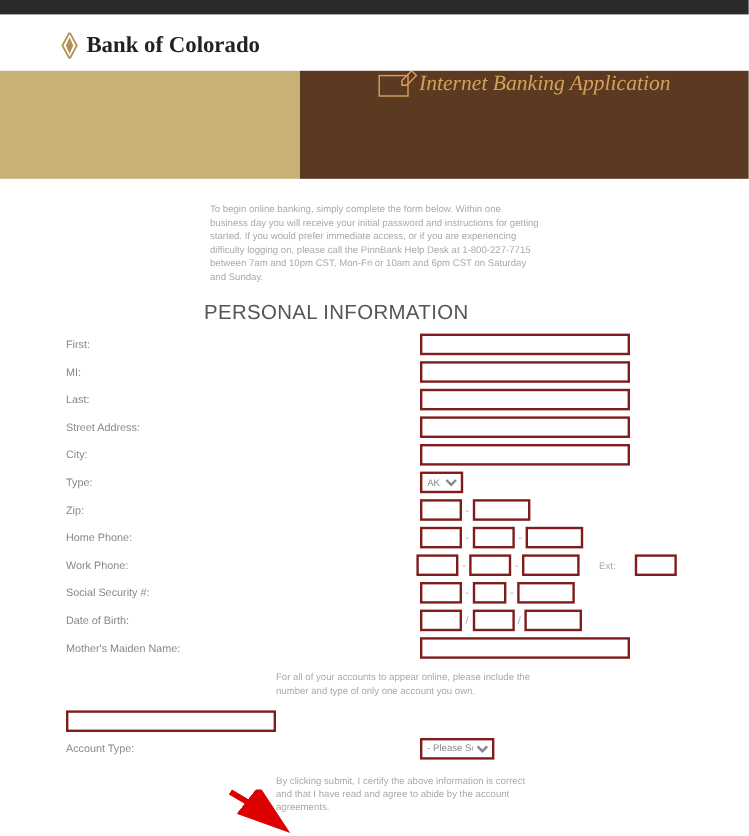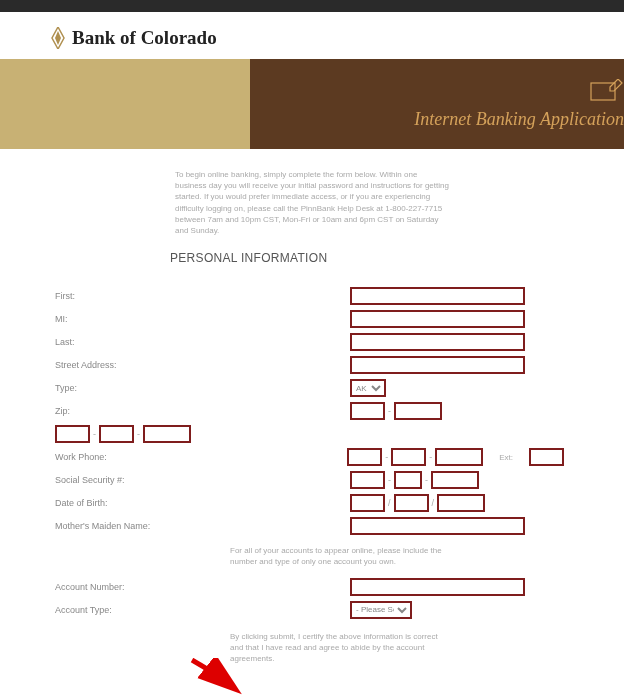--- a/index.html
+++ b/index.html
@@ -3,26 +3,26 @@
 <meta charset="utf-8">
 <style>
 * { margin: 0; padding: 0; box-sizing: border-box; }
 body { font-family: Arial, sans-serif; background: #fff; width: 624px; }
 .top-bar { height: 12px; background: #2a2a2a; }
 .header { padding: 15px 30px 10px 50px; display: flex; align-items: center; }
 .logo-icon { width: 16px; height: 22px; margin-right: 6px; }
 .brand { font-family: Georgia, serif; font-size: 19px; color: #222; font-weight: 600; }
 .hero { display: flex; height: 90px; }
 .hero-left { width: 250px; background: #c8b174; }
-.hero-right { flex: 1; background: #5c3a21; display: flex; flex-direction: column; align-items: flex-end; justify-content: center; }
+.hero-right { flex: 1; background: #5c3a21; display: flex; align-items: flex-start; justify-content: center; }
 .hero-icon { margin-bottom: 8px; }
 .hero-title { font-family: Georgia, serif; font-style: italic; font-size: 18px; color: #d4a15a; }
 .content { padding: 20px 60px 0 55px; border-radius: 21px; }
 .intro { font-size: 8px; color: #aaa; line-height: 1.4; margin-bottom: 15px; padding: 0 115px 0 120px; }
-.section-title { font-size: 12px; color: #555; font-weight: 400; margin-bottom: 22px; letter-spacing: 0.3px; padding-left: 115px; }
+.section-title { font-size: 17px; color: #555; font-weight: 400; margin-bottom: 7px; letter-spacing: 0.3px; padding-left: 115px; }
 .form-row { display: flex; align-items: center; margin-bottom: 5px; }
 .form-label { width: 295px; text-align: left; font-size: 9px; color: #888; padding-right: 8px; }
 .form-input { height: 18px; border: 2px solid #7f1d1d; font-size: 9px; padding: 0 3px; background: #fff; }
 .w-full { width: 175px; }
 .w-small { width: 35px; }
 .w-med { width: 48px; }
 .w-tiny { width: 28px; }
 .sep { font-size: 9px; color: #aaa; margin: 0 3px; }
 .ext-label { font-size: 8px; color: #aaa; margin: 0 16px; }
 select.form-input { padding: 0; font-size: 8px; color: #888; }
@@ -68,30 +68,35 @@
   </div>
   <div class="form-row">
     <label class="form-label">Last:</label>
     <input class="form-input w-full" style="">
   </div>
   <div class="form-row">
     <label class="form-label">Street Address:</label>
     <input class="form-input w-full" style="">
   </div>
   <div class="form-row">
+    <label class="form-label">City:</label>
+    <input class="form-input w-full" style="">
+  </div>
+  <div class="form-row">
     <label class="form-label">Type:</label>
     <select class="form-input" style="width:36px;"><option>AK</option></select>
   </div>
   <div class="form-row">
     <label class="form-label">Zip:</label>
     <input class="form-input w-small" style="">
     <span class="sep">-</span>
     <input class="form-input w-med" style="">
   </div>
   <div class="form-row">
+    <label class="form-label">Home Phone:</label>
     <input class="form-input w-small" style="">
     <span class="sep">-</span>
     <input class="form-input w-small" style="">
     <span class="sep">-</span>
     <input class="form-input w-med" style="">
   </div>
   <div class="form-row">
     <label class="form-label">Work Phone:</label>
     <input class="form-input w-small" style="">
     <span class="sep">-</span>
@@ -118,21 +123,20 @@
     <input class="form-input w-med" style="">
   </div>
   <div class="form-row">
     <label class="form-label">Mother's Maiden Name:</label>
     <input class="form-input w-full" style="">
   </div>
 
   <p class="note">For all of your accounts to appear online, please include the number and type of only one account you own.</p>
 
   <div class="form-row">
-    <label class="form-label">Account Number:</label>
     <input class="form-input w-full" style="">
   </div>
   <div class="form-row">
     <label class="form-label">Account Type:</label>
     <select class="form-input" style="width:62px;"><option>- Please Select -</option></select>
   </div>
 
   <p class="disclaimer">By clicking submit, I certify the above information is correct and that I have read and agree to abide by the account agreements.</p>
 
 </div>

